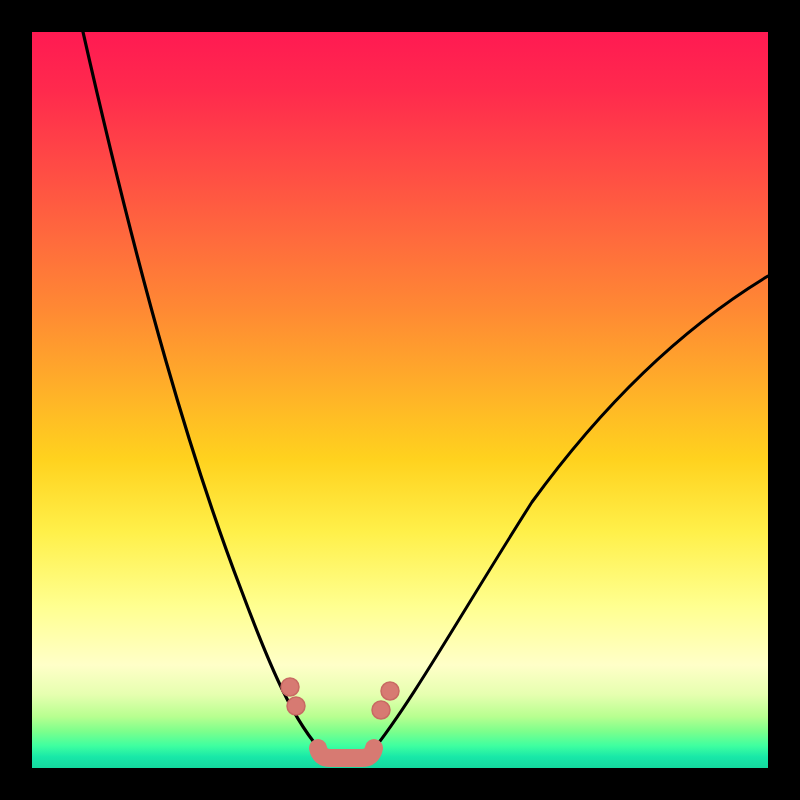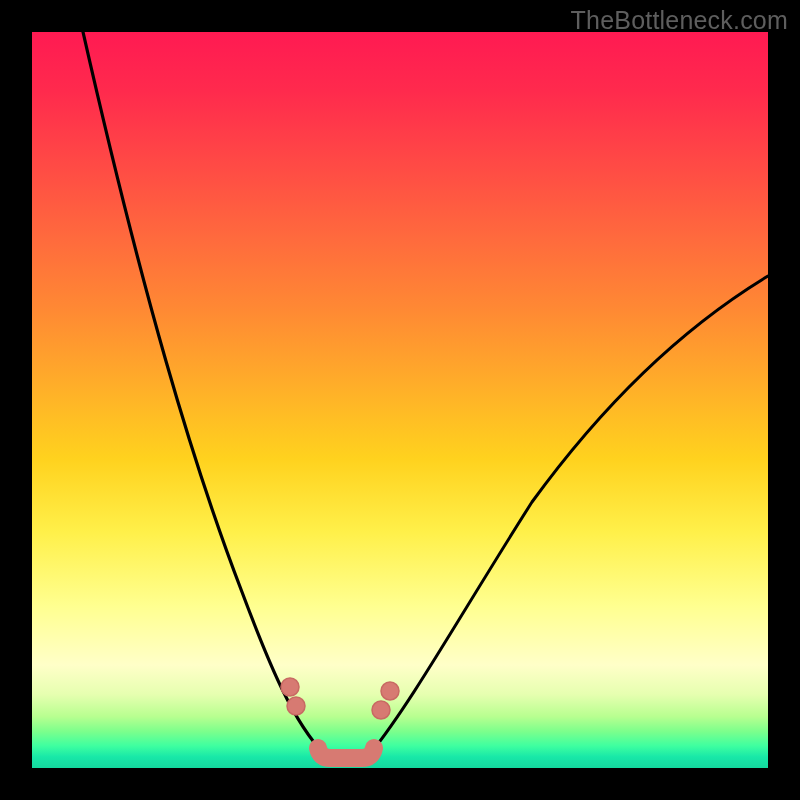--- a/index.html
+++ b/index.html
@@ -77,14 +77,13 @@
       <circle cx="258" cy="655" r="9" fill="#d77a72" stroke="#c86a63" stroke-width="1.5"></circle>
       <circle cx="264" cy="674" r="9" fill="#d77a72" stroke="#c86a63" stroke-width="1.5"></circle>
       <circle cx="349" cy="678" r="9" fill="#d77a72" stroke="#c86a63" stroke-width="1.5"></circle>
       <circle cx="358" cy="659" r="9" fill="#d77a72" stroke="#c86a63" stroke-width="1.5"></circle>
       <path d="M 286 716
                Q 288 726, 298 726
                L 330 726
                Q 340 726, 342 716" fill="none" stroke="#d77a72" stroke-width="18" stroke-linecap="round"></path>
     </svg>
   </div>
-  <div class="watermark">TheBottleneck.com</div>
 </div>
 
 </body></html>

